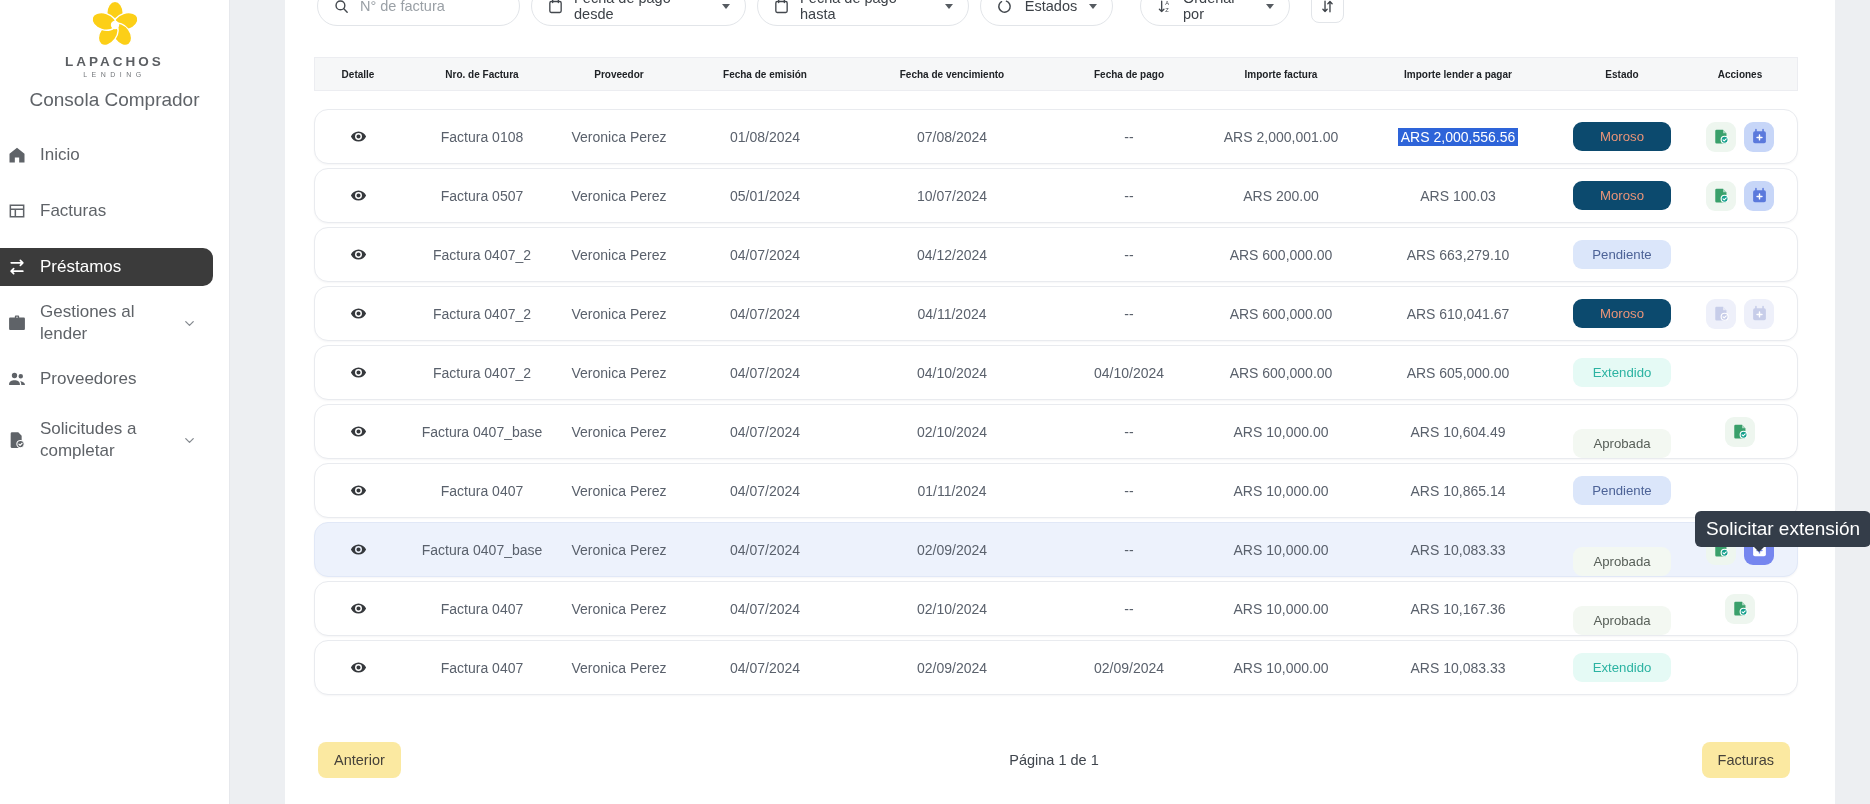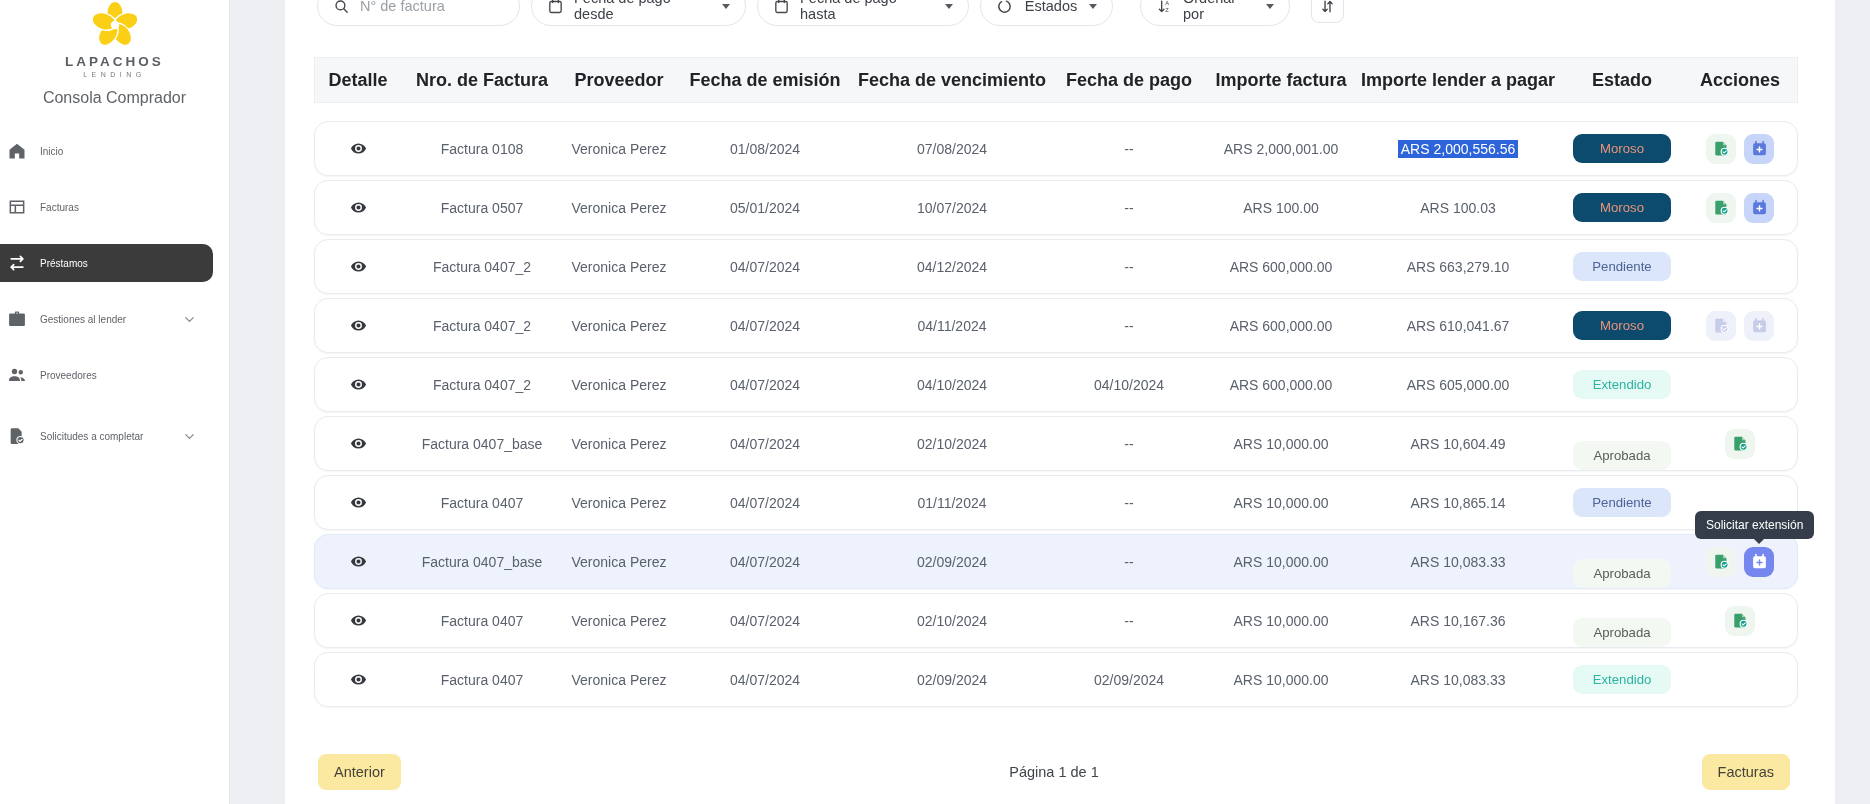--- a/index.html
+++ b/index.html
@@ -11,23 +11,23 @@
     color:#5a616c;
   }
   svg { display:block; }
 
   
   .sidebar { position:absolute; left:0; top:0; bottom:0; width:230px; background:#fff; border-right:1px solid #e6e8ec; z-index:2; }
   .logo { text-align:center; padding-top:0; }
   .logo svg { margin:0 auto; }
   .brand-name { font-size:13.5px; font-weight:700; letter-spacing:3px; color:#5c5f63; margin-top:2px; }
   .brand-tag { font-size:7px; letter-spacing:4.5px; color:#74777b; margin-top:2px; }
-  .console-label { font-size:16px; color:#5f6368; margin-top:11px; }
+  .console-label { font-size:19px; color:#5f6368; margin-top:11px; }
   .nav { margin-top:25px; }
-  .nav-item { width:213px; height:38px; display:flex; align-items:center; gap:13px; padding-left:7px; margin-bottom:18px; font-size:10px; color:#5f6368; cursor:pointer; }
+  .nav-item { width:213px; height:38px; display:flex; align-items:center; gap:13px; padding-left:7px; margin-bottom:18px; font-size:17px; color:#5f6368; cursor:pointer; }
   .nav-item svg.ni { width:20px; height:20px; flex:none; color:#5f6368; }
   .nav-item--active { background:#3b3b3b; color:#fff; border-radius:0 10px 10px 0; font-weight:500; }
   .nav-item--active svg.ni { color:#fff; }
   .nav-label { max-width:122px; line-height:1.3; }
   .chev { margin-left:auto; margin-right:16px; color:#84898f; width:15px; height:15px; flex:none; }
 
   
   .main { position:absolute; left:285px; top:0; bottom:0; width:1550px; background:#fff; z-index:1; }
 
   
@@ -41,21 +41,21 @@
   .pill--to { width:212px; }
   .pill--status { width:133px; justify-content:space-between; }
   .pill--order { width:150px; margin-left:16px; justify-content:space-between; }
   .caret { width:0; height:0; border-left:4.5px solid transparent; border-right:4.5px solid transparent; border-top:5.5px solid #565b61; margin-left:auto; flex:none; }
   .pill--status .caret,.pill--order .caret { margin-left:0; }
   .sortbtn { width:33px; height:33px; margin-left:10px; background:#fff; border:1px solid #e2e5e9; border-radius:8px; display:flex; align-items:center; justify-content:center; cursor:pointer; }
   .sortbtn svg { width:17px; height:17px; color:#3d4248; }
 
   
   .tablewrap { margin:31px 0 0 29px; width:1484px; }
-  .thead { height:46px; background:#f6f7f8; border:1px solid #ecedf1; border-radius:0; display:flex; align-items:center; font-weight:700; font-size:18px; color:#202327; margin-bottom:18px; }
+  .thead { height:34px; background:#f6f7f8; border:1px solid #ecedf1; border-radius:0; display:flex; align-items:center; font-weight:700; font-size:10px; color:#202327; margin-bottom:18px; }
   .trow { height:55px; background:#fff; border:1px solid #e9ebef; border-radius:14px; display:flex; align-items:center; margin-bottom:4px; font-size:14px; color:#5a616c; box-shadow:0 1px 2px rgba(25,35,55,.04); }
   .trow--hover { background:#edf2fc; border-color:#e1e8f7; }
   .c { text-align:center; flex:none; }
   .c0{width:86px} .c1{width:162px} .c2{width:112px} .c3{width:180px} .c4{width:194px}
   .c5{width:160px} .c6{width:144px} .c7{width:210px} .c8{width:118px} .c9{width:118px}
 
   .eyebtn { background:none; border:none; cursor:pointer; display:inline-flex; padding:2px; }
   .eyebtn svg { width:17px; height:17px; fill:#35383c; }
 
   .sel { background:#2e64d9; color:#fff; padding:1px 3px; }
@@ -69,21 +69,21 @@
   .actions { display:flex; justify-content:center; align-items:center; gap:8px; }
   .chip { width:30px; height:30px; border:none; border-radius:9px; display:flex; align-items:center; justify-content:center; cursor:pointer; padding:0; }
   .chip svg { width:17px; height:17px; }
   .chip--doc { background:#eef6ef; --a:#3aa06b; --b:#14a08c; }
   .chip--cal { background:#c7d6f8; --a:#5b79dc; --b:#ffffff; }
   .chip--cal.is-hover { background:#7686ef; --a:#ffffff; --b:#7686ef; }
   .chip--doc.is-disabled { background:#eef0fa; --a:#c7cde9; --b:#c7cde9; cursor:default; }
   .chip--cal.is-disabled { background:#eef0fa; --a:#c7cde9; --b:#ffffff; cursor:default; }
 
   
-  .tooltip { position:absolute; left:1695px; top:511px; background:#343d49; color:#fff; font-size:12px; padding:7px 11px; border-radius:6px; z-index:6; white-space:nowrap; }
+  .tooltip { position:absolute; left:1695px; top:511px; background:#343d49; color:#fff; font-size:19px; padding:7px 11px; border-radius:6px; z-index:6; white-space:nowrap; }
   .tooltip::after { content:""; position:absolute; left:58px; bottom:-11px; border:6px solid transparent; border-top-color:#343d49; }
 
   
   .pagination { position:relative; margin:46px 45px 0 33px; height:37px; display:flex; justify-content:space-between; align-items:center; }
   .pagebtn { background:#fbe9a1; border:none; border-radius:8px; padding:10px 16px; font-size:14.5px; color:#46423a; font-weight:500; cursor:pointer; font-family:inherit; }
   .pageinfo { position:absolute; left:50%; transform:translateX(-50%); font-size:14.5px; color:#3f454d; }
 </style>
 </head>
 <body>
 
@@ -303,21 +303,21 @@
       <div class="c c0"><button class="eyebtn">
             <svg>
               <use href="#i-eye"></use>
             </svg>
           </button></div>
       <div class="c c1">Factura 0507</div>
       <div class="c c2">Veronica Perez</div>
       <div class="c c3">05/01/2024</div>
       <div class="c c4">10/07/2024</div>
       <div class="c c5">--</div>
-      <div class="c c6">ARS 100.00</div>
+      <div class="c c6">ARS 200.00</div>
       <div class="c c7">ARS 100.03</div>
       <div class="c c8"><span class="badge badge--moroso">Moroso</span></div>
       <div class="c c9 actions">
         <button class="chip chip--doc">
             <svg>
               <use href="#i-doccheck"></use>
             </svg>
           </button>
         <button class="chip chip--cal">
             <svg>

